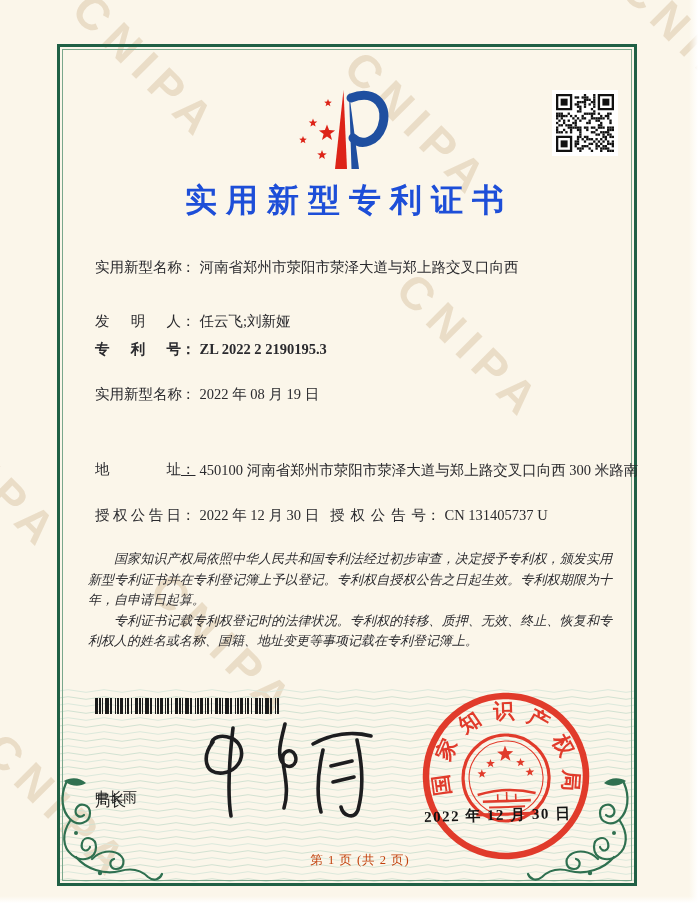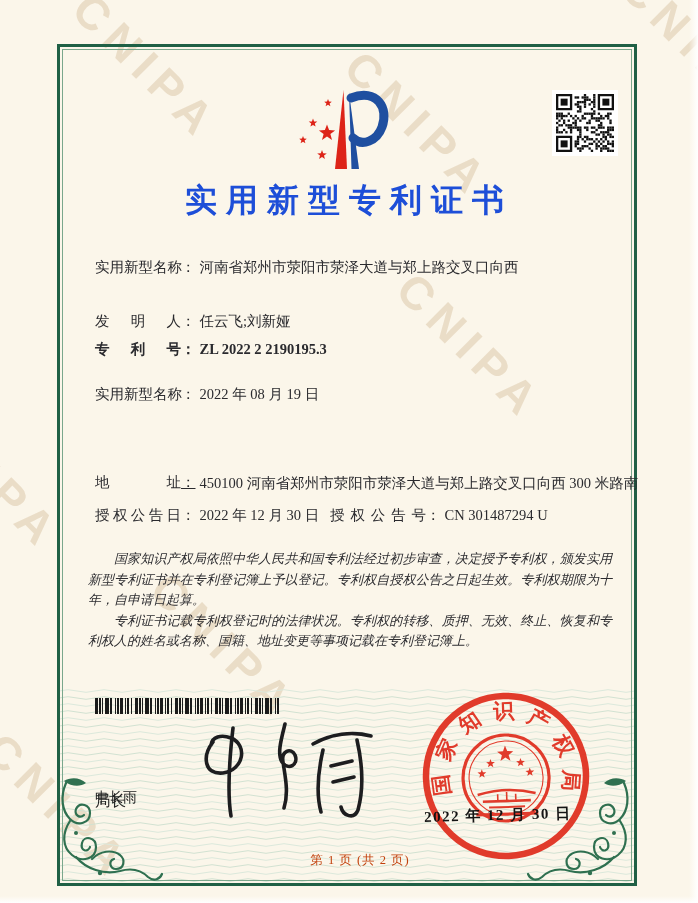--- a/index.html
+++ b/index.html
@@ -342,27 +342,27 @@
   </div>
   <div class="frow" style="top:312px;">
     <span class="flabel">发明人</span><span>：</span><span class="fvalue">任云飞;刘新娅</span>
   </div>
   <div class="frow" style="top:340px;font-weight:bold;">
     <span class="flabel">专利号</span><span>：</span><span class="fvalue">ZL 2022 2 2190195.3</span>
   </div>
   <div class="frow" style="top:385px;">
     <span class="flabel">实用新型名称</span><span>：</span><span class="fvalue">2022 年 08 月 19 日</span>
   </div>
-  <div class="frow" style="top:473px;text-decoration:underline;">
+  <div class="frow" style="top:460px;text-decoration:underline;">
     <span class="flabel">地址</span><span>：</span><span class="fvalue wrap">450100 河南省郑州市荥阳市荥泽大道与郑上路交叉口向西 300 米路南</span>
   </div>
   <div class="frow" id="row-grant" style="top:506px;">
     <span class="flabel">授权公告日</span><span>：</span><span class="fvalue">2022 年 12 月 30 日</span>
     <span class="pair2">
-      <span class="flabel" style="width:96px;">授权公告号</span><span>：</span><span class="fvalue">CN 301487294 U</span>
+      <span class="flabel" style="width:96px;">授权公告号</span><span>：</span><span class="fvalue">CN 131405737 U</span>
     </span>
   </div>
 
   <div id="body-text">
     <p>国家知识产权局依照中华人民共和国专利法经过初步审查，决定授予专利权，颁发实用新型专利证书并在专利登记簿上予以登记。专利权自授权公告之日起生效。专利权期限为十年，自申请日起算。</p>
     <p>专利证书记载专利权登记时的法律状况。专利权的转移、质押、无效、终止、恢复和专利权人的姓名或名称、国籍、地址变更等事项记载在专利登记簿上。</p>
   </div>
 
   <div id="barcode-wrap">
     <svg id="barcode" width="185" height="16">

